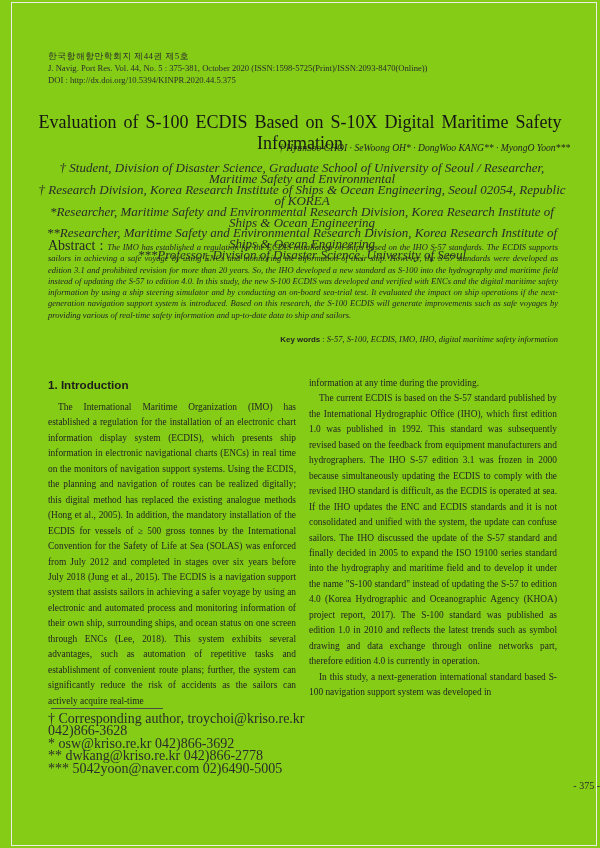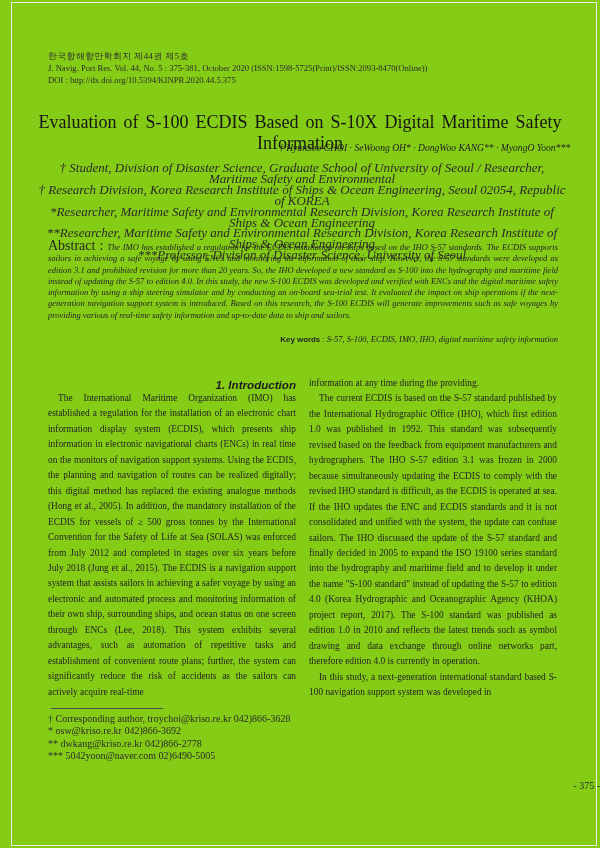--- a/index.html
+++ b/index.html
@@ -86,38 +86,37 @@
     width: 509px; height: 334px;
     display: flex;
     gap: 13px;
     overflow: hidden;
   }
   .col { width: 248px; overflow: hidden; }
   .sec-heading {
     font-family: "Liberation Sans", "DejaVu Sans", sans-serif;
     font-weight: bold;
     font-size: 11.6px;
-    text-align: right;
+    text-align: left;
     color: #1c1c1c;
     margin-top: 2px;
-    margin-bottom: 0;
-    font-style: italic;
+    margin-bottom: 9px;
   }
   .para {
     font-size: 9.4px;
     line-height: 15.45px;
     text-align: justify;
     color: #242424;
   }
   .para.indent { text-indent: 10px; }
 
   .footnotes {
     position: absolute;
     left: 48px; top: 708px; width: 270px;
-    font-size: 10px;
+    font-size: 14px;
     line-height: 12.4px;
     color: #2b2b2b;
   }
   .fn-rule {
     width: 112px;
     border-top: 1px solid #4a4a4a;
     margin-bottom: 4px;
     margin-left: 3px;
   }
   .page-number {

